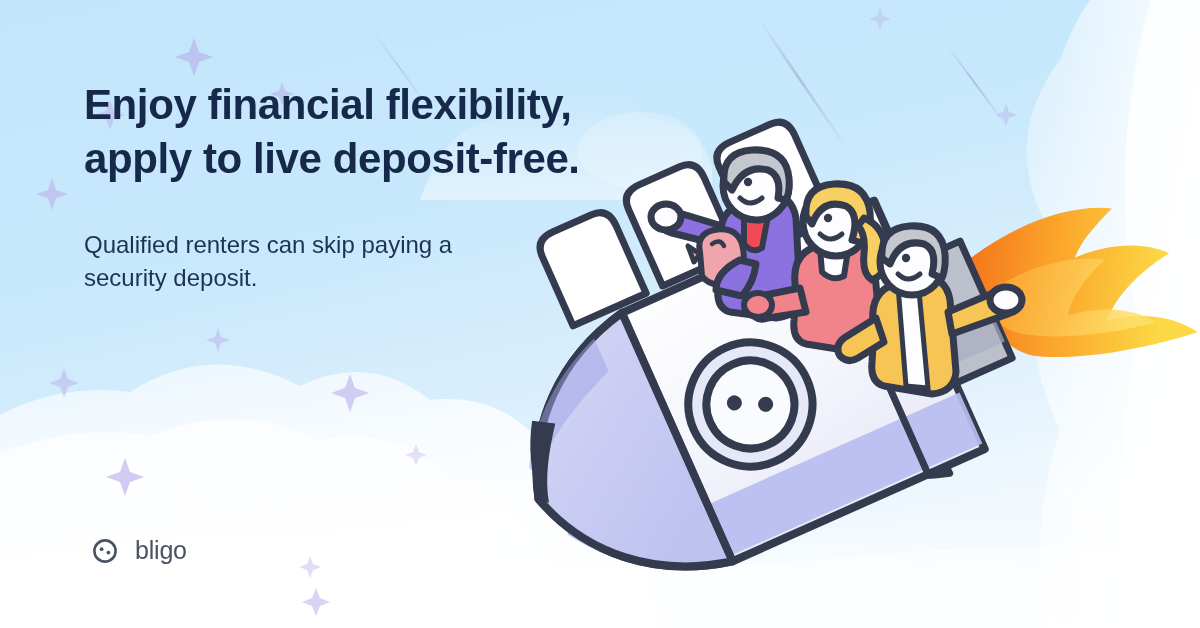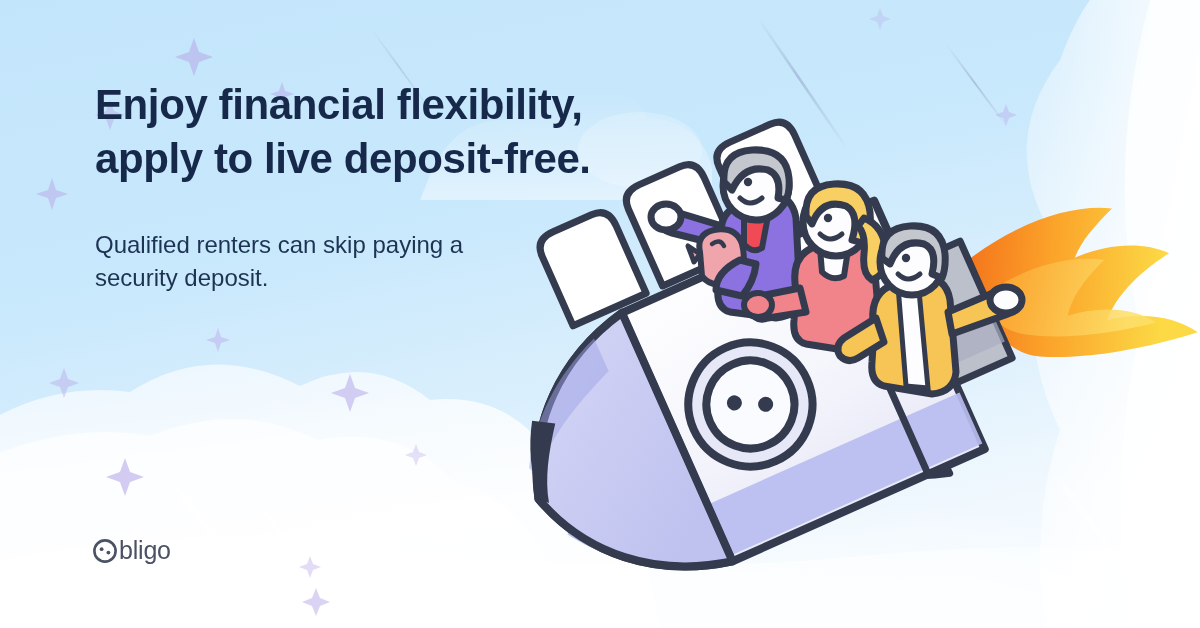--- a/index.html
+++ b/index.html
@@ -18,21 +18,21 @@
   #bg-art, #rocket-art {
     position:absolute; inset:0;
     width:1200px; height:628px;
     display:block;
   }
   #bg-art { z-index:1; }
   #rocket-art { z-index:2; }
 
   .text-col {
     position:absolute;
-    left:95px; top:78px;
+    left:84px; top:78px;
     z-index:5;
     width:600px;
   }
   .headline {
     font-size:42px;
     font-weight:bold;
     line-height:1.28;
     letter-spacing:-0.4px;
     color:#17294a;
     white-space:pre-line;
@@ -63,20 +63,21 @@
     display:flex;
     align-items:center;
     gap:1px;
   }
   .mark-svg { display:block; }
   .brand-name {
     font-size:25px;
     font-weight:500;
     color:#4a5263;
     letter-spacing:-0.2px;
+    margin-left:16px;
   }
 </style>
 </head>
 <body>
 
 <div id="banner">
 
   <svg id="bg-art" viewBox="0 0 1200 628" aria-hidden="true">
     <defs>
       <linearGradient id="cloudFadeBL" x1="0" y1="0" x2="0.3" y2="1">

